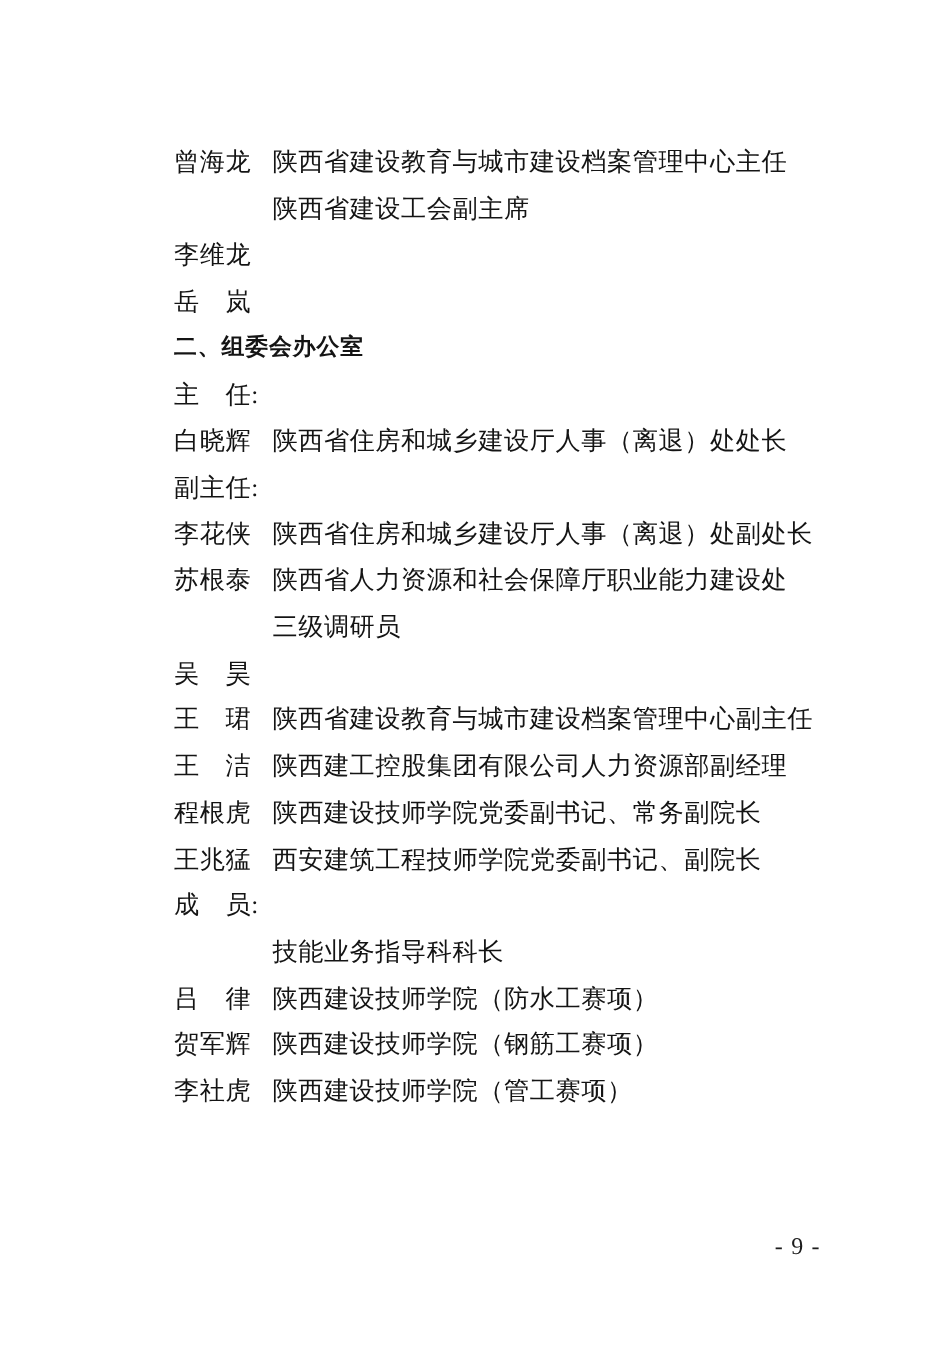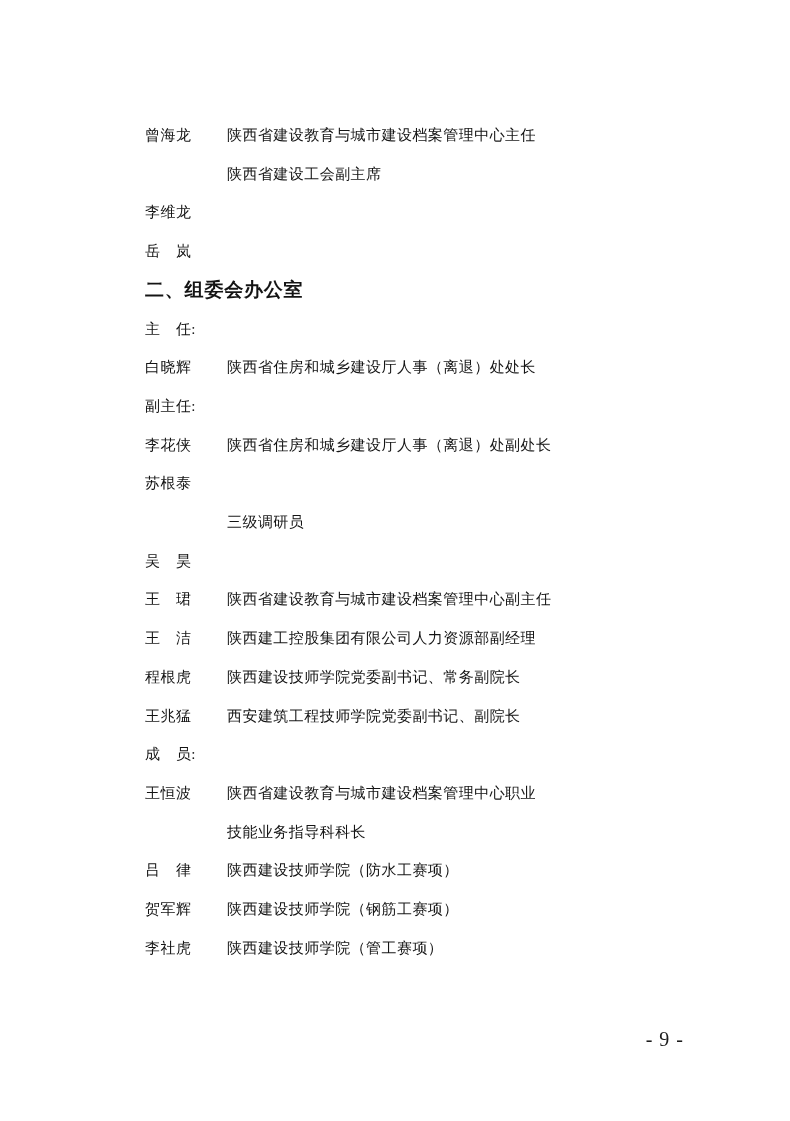--- a/index.html
+++ b/index.html
@@ -11,21 +11,21 @@
     font-family:"Liberation Serif", serif;
     color:#141414;
   }
   .content{
     position:absolute;
     left:145px;top:116px;width:580px;
   }
   .row{
     display:flex;
     line-height:38.7px;
-    font-size:15px;
+    font-size:21px;
     letter-spacing:0.45px;
     white-space:nowrap;
   }
   .row .name{flex:0 0 82px;}
   .row .title{flex:1;}
   .row.heading{
     font-family:"Liberation Sans", sans-serif;
     font-weight:700;
     font-size:19px;
     letter-spacing:0.8px;
@@ -66,20 +66,21 @@
         <span class="name">白晓辉</span>
         <span class="title">陕西省住房和城乡建设厅人事（离退）处处长</span>
       </div>
       <div class="row role-label">副主任:</div>
       <div class="row entry">
         <span class="name">李花侠</span>
         <span class="title">陕西省住房和城乡建设厅人事（离退）处副处长</span>
       </div>
       <div class="row entry">
         <span class="name">苏根泰</span>
+        <span class="title">陕西省人力资源和社会保障厅职业能力建设处</span>
       </div>
       <div class="row continuation">
         <span class="name"></span>
         <span class="title">三级调研员</span>
       </div>
       <div class="row entry">
         <span class="name">吴　昊</span>
       </div>
       <div class="row entry">
         <span class="name">王　珺</span>
@@ -91,24 +92,20 @@
       </div>
       <div class="row entry">
         <span class="name">程根虎</span>
         <span class="title">陕西建设技师学院党委副书记、常务副院长</span>
       </div>
       <div class="row entry">
         <span class="name">王兆猛</span>
         <span class="title">西安建筑工程技师学院党委副书记、副院长</span>
       </div>
       <div class="row role-label">成　员:</div>
-      <div class="row entry">
-        <span class="name">王恒波</span>
-        <span class="title">陕西省建设教育与城市建设档案管理中心职业</span>
-      </div>
       <div class="row continuation">
         <span class="name"></span>
         <span class="title">技能业务指导科科长</span>
       </div>
       <div class="row entry">
         <span class="name">吕　律</span>
         <span class="title">陕西建设技师学院（防水工赛项）</span>
       </div>
       <div class="row entry">
         <span class="name">贺军辉</span>

